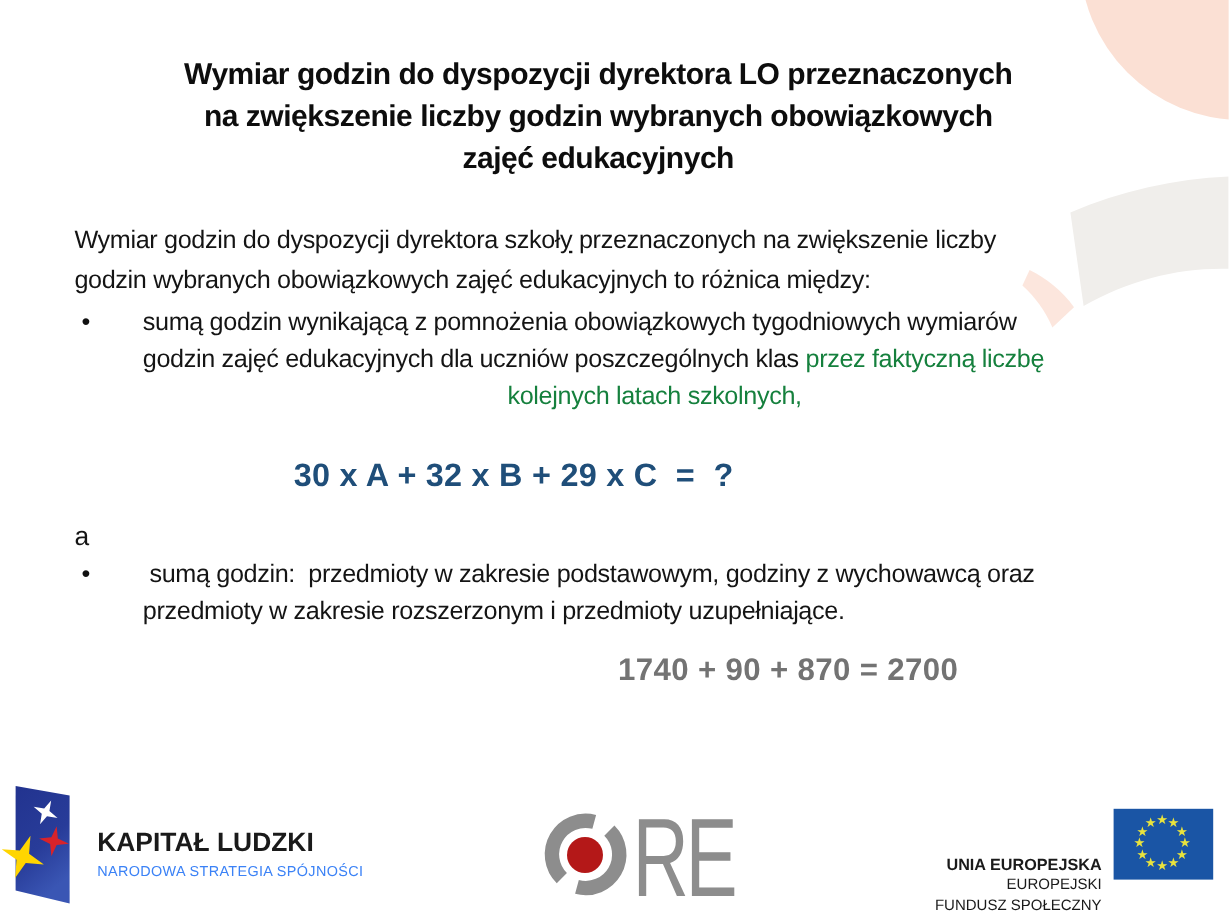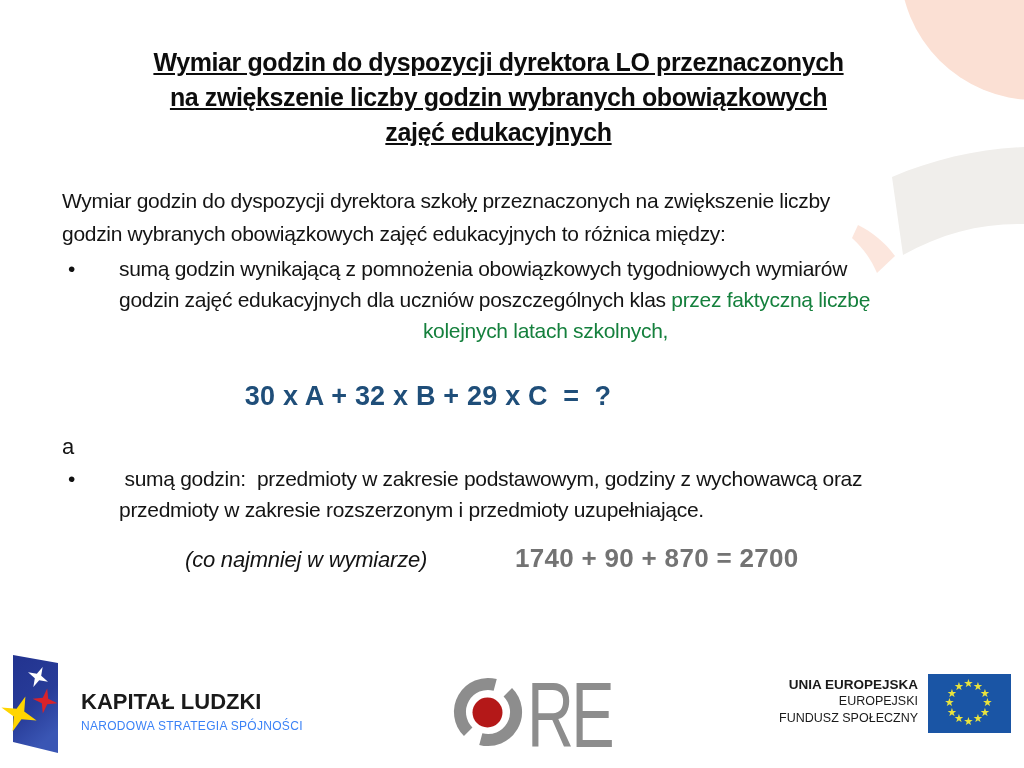--- a/index.html
+++ b/index.html
@@ -6,21 +6,21 @@
   .slide{
     position:relative;width:1024px;height:768px;background:#ffffff;overflow:hidden;
     font-family:"Liberation Sans",sans-serif;color:#111;
   }
   
   .deco-peach{position:absolute;left:900px;top:-170px;width:270px;height:270px;
     border-radius:50%;background:#fbe0d4;}
   .deco-swoosh{position:absolute;left:830px;top:135px;}
   
   .title{position:absolute;top:45px;left:0;width:997px;text-align:center;
-    font-weight:bold;font-size:25px;line-height:35px;letter-spacing:-0.4px;color:#0d0d0d;text-decoration:underline;}
+    font-weight:bold;font-size:25px;line-height:35px;letter-spacing:-0.4px;color:#0d0d0d;}
   
   .body-line{white-space:pre;font-size:21px;letter-spacing:-0.3px;color:#141414;}
   .intro{position:absolute;top:184px;left:62px;width:910px;line-height:33px;}
   .u{text-decoration:underline;}
   .bullet{position:absolute;left:62px;width:910px;line-height:31px;}
   .bullet .dot{position:absolute;left:6px;top:0;font-size:21px;}
   .bullet .lines{margin-left:57px;}
   .b1{top:253px;}
   .b2{top:463px;}
   .red{color:#15803d;text-align:center;}
@@ -30,21 +30,21 @@
   .note{position:absolute;top:547px;left:185px;font-style:italic;font-size:22px;
     letter-spacing:-0.2px;color:#141414;white-space:pre;}
   .formula2{position:absolute;top:543px;left:515px;font-size:26px;font-weight:bold;
     color:#737373;white-space:pre;letter-spacing:0.3px;}
   
   .kl-logo{position:absolute;left:0;top:652px;}
   .kl-text{position:absolute;left:81px;top:689px;}
   .kl-title{font-size:22px;font-weight:bold;letter-spacing:0;color:#1a1a1a;}
   .kl-sub{font-size:12px;letter-spacing:0.3px;color:#3b82f6;margin-top:4px;}
   .ore-logo{position:absolute;left:450px;top:672px;overflow:visible;}
-  .eu-text{position:absolute;right:106px;top:676px;text-align:right;line-height:17px;color:#1a1a1a;}
+  .eu-text{position:absolute;right:106px;top:712px;text-align:right;line-height:17px;color:#1a1a1a;}
   .eu-l1{font-size:13.5px;font-weight:bold;}
   .eu-l2{font-size:12.5px;}
   .eu-flag{position:absolute;left:928px;top:674px;width:83px;height:59px;background:#1a55a5;}
   .eu-stars{position:absolute;left:50%;top:50%;width:0;height:0;}
   .eu-star{position:absolute;left:-6px;top:-7px;font-size:11px;line-height:11px;
     color:#e9e33d;font-family:"DejaVu Sans",sans-serif;}
 </style>
 </head>
 <body>
 
@@ -81,21 +81,20 @@
   <div class="connector">a</div>
 
   <div class="bullet b2">
     <span class="dot">•</span>
     <div class="lines">
       <div class="body-line"> sumą godzin:  przedmioty w zakresie podstawowym, godziny z wychowawcą oraz</div>
       <div class="body-line">przedmioty w zakresie rozszerzonym i przedmioty uzupełniające.</div>
     </div>
   </div>
 
-  <div class="note">(co najmniej w wymiarze)</div>
   <div class="formula2">1740 + 90 + 870 = 2700</div>
 
   <svg class="kl-logo" width="66" height="112" viewBox="0 0 66 112">
     <defs>
       <linearGradient id="klg" x1="0" y1="0" x2="0.4" y2="1">
         <stop offset="0" stop-color="#22338f"></stop>
         <stop offset="0.6" stop-color="#283c99"></stop>
         <stop offset="1" stop-color="#3a56b4"></stop>
       </linearGradient>
     </defs>

